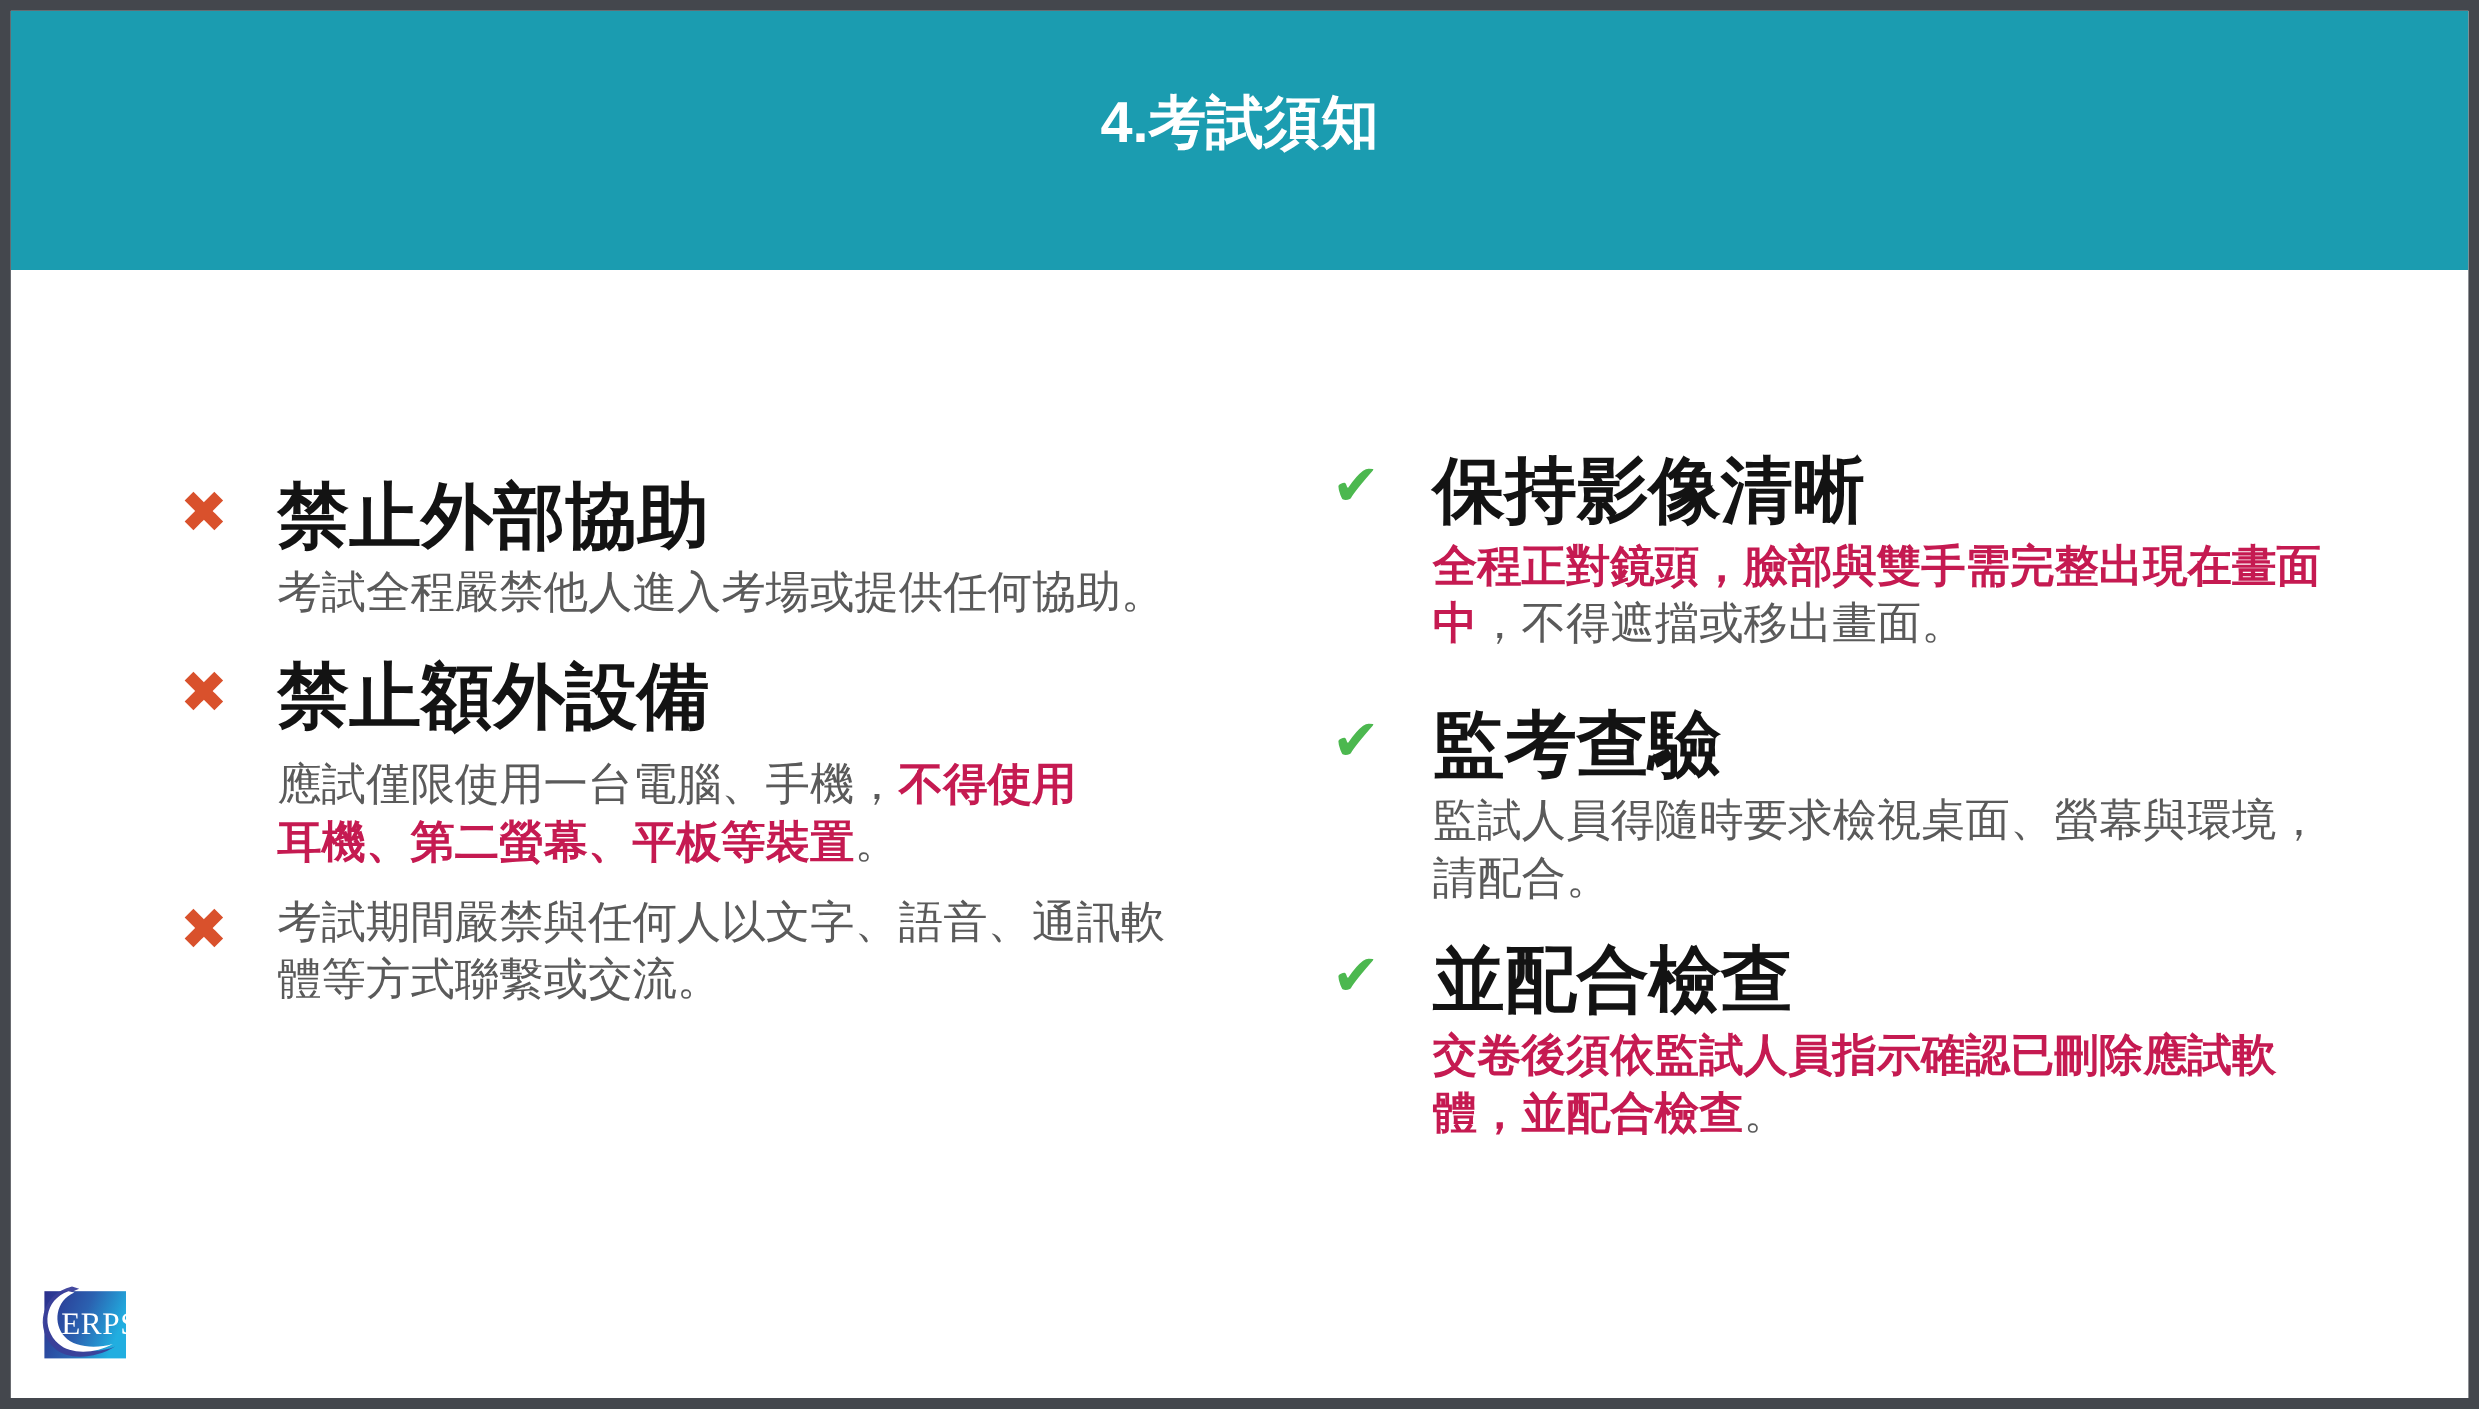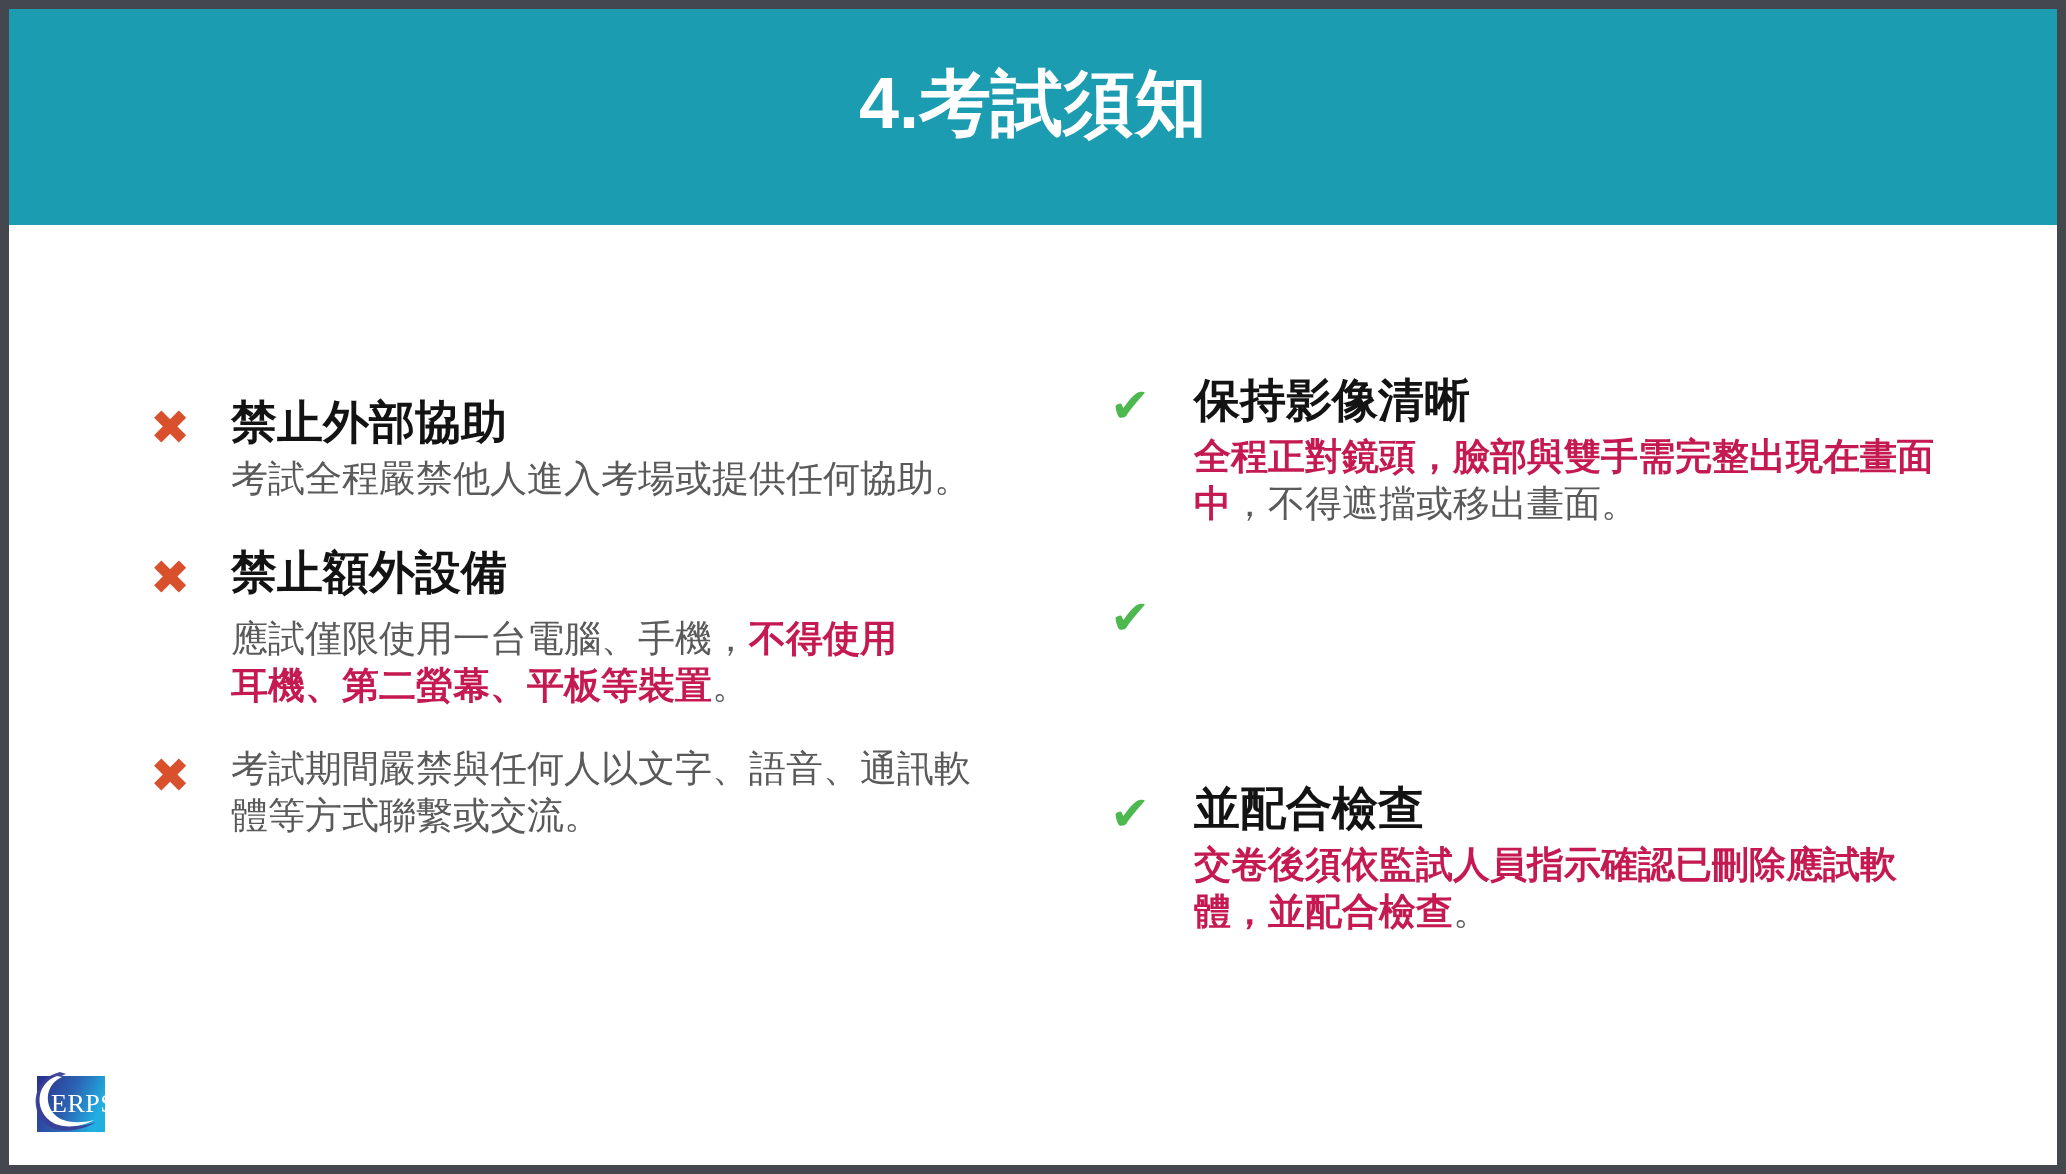--- a/index.html
+++ b/index.html
@@ -46,21 +46,21 @@
   #slide-title {
     position: absolute;
     left: 0;
     top: 0;
     width: 2048px;
     height: 216px;
     display: flex;
     align-items: center;
     justify-content: center;
     color: #ffffff;
-    font-size: 72px;
+    font-size: 48px;
     font-weight: bold;
     letter-spacing: 0px;
     line-height: 1;
     padding-bottom: 28px;
     box-sizing: border-box;
     white-space: pre;
   }
 
   
   #content {
@@ -98,21 +98,21 @@
   }
   .icon-cross { color: #D9512C; }
   .icon-check { color: #4CB84F; }
 
   .item-text {
     margin-left: 92px;
   }
 
   .item-heading {
     color: #131313;
-    font-size: 46px;
+    font-size: 60px;
     font-weight: bold;
     line-height: 1.12;
     margin: 0 0 6px 0;
     white-space: pre;
   }
 
   .item-body {
     font-size: 37px;
     line-height: 1.28;
     color: #5A5A5A;
@@ -196,20 +196,24 @@
         <div class="item" id="r-item-0">
           <div class="item-icon icon-check">✔</div>
           <div class="item-text">
             <div class="item-heading">保持影像清晰</div>
             <div class="item-body"><span class="em-red">全程正對鏡頭，臉部與雙手需完整出現在畫面中</span><span class="plain">，不得遮擋或移出畫面。</span></div>
           </div>
         </div>
 
         <div class="item" id="r-item-1">
           <div class="item-icon icon-check">✔</div>
+          <div class="item-text">
+            <div class="item-heading">監考查驗</div>
+            <div class="item-body"><span class="plain">監試人員得隨時要求檢視桌面、螢幕與環境，請配合。</span></div>
+          </div>
         </div>
 
         <div class="item" id="r-item-2">
           <div class="item-icon icon-check">✔</div>
           <div class="item-text">
             <div class="item-heading">並配合檢查</div>
             <div class="item-body"><span class="em-red">交卷後須依監試人員指示確認已刪除應試軟體，並配合檢查</span><span class="plain">。</span></div>
           </div>
         </div>
 

